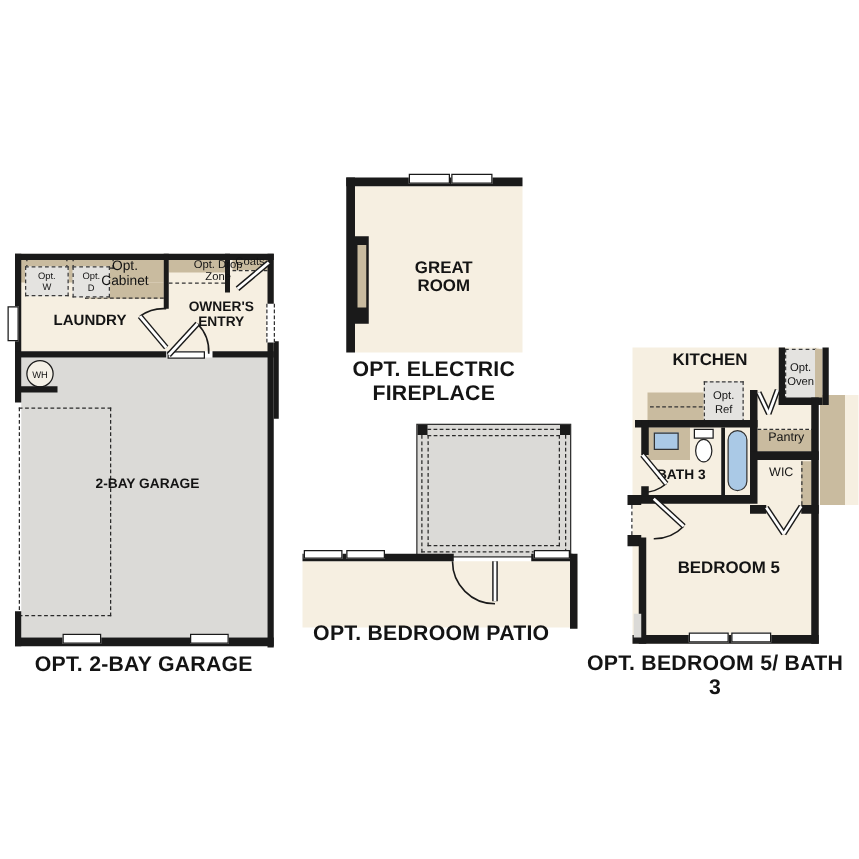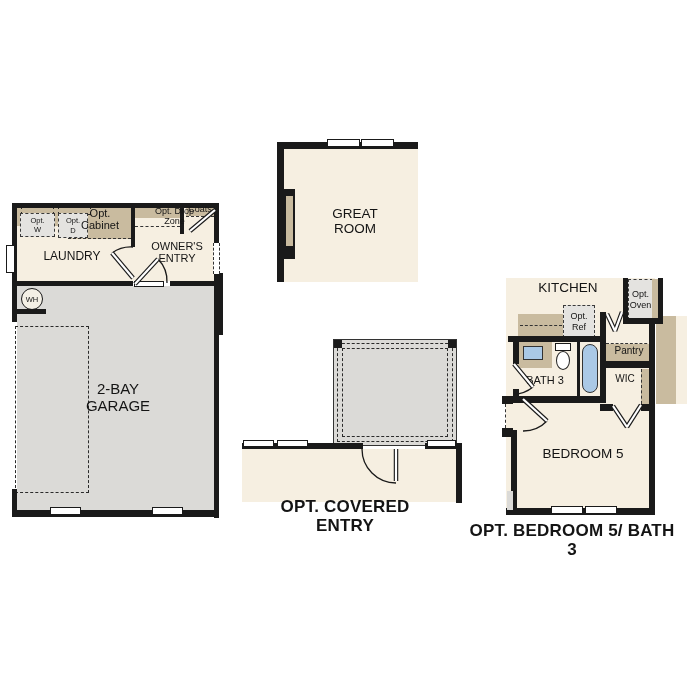--- a/index.html
+++ b/index.html
@@ -5,21 +5,21 @@
   html,body{margin:0;padding:0;background:#fff}
   #canvas{position:relative;width:687px;height:687px;background:#fff;overflow:hidden;
           font-family:"Liberation Sans",sans-serif;color:#141414}
   .wall{position:absolute;background:var(--wall,#1a1a1a)}
   .floor{position:absolute;background:var(--floor,#f6efe1)}
   .gfloor{position:absolute;background:var(--garage-floor,#dbdad7)}
   .tan{position:absolute;background:var(--cabinet-tan,#c9bb9f)}
   .optbox{position:absolute;background:var(--opt-box,#e4e3e0);border:1.2px dashed #3a3a3a;
           display:flex;align-items:center;justify-content:center;box-sizing:border-box;text-align:center}
   .win{position:absolute;background:#fff;border:1.5px solid #1a1a1a;box-sizing:border-box}
-  .lbl{position:absolute;text-align:center;font-weight:400;line-height:1.12;color:#141414}
+  .lbl{position:absolute;text-align:center;font-weight:700;line-height:1.12;color:#141414}
   .sm{font-weight:400}
   .cap{position:absolute;text-align:center;font-weight:700;font-size:17px;line-height:1.12;letter-spacing:.2px}
   .dashh{position:absolute;border-top:1.4px dashed #333}
   .dashv{position:absolute;border-left:1.4px dashed #333}
   .dashrect{position:absolute;border:1.5px dashed #2a2a2a;box-sizing:border-box}
   .pborder{position:absolute;border:1.3px solid #333;box-sizing:border-box}
   .circle{position:absolute;border:1.5px solid #1a1a1a;border-radius:50%;background:#f4f0e6;
           display:flex;align-items:center;justify-content:center;box-sizing:border-box}
   .tub{position:absolute;background:var(--fixture-blue,#aac9e6);border:1.5px solid #333;box-sizing:border-box}
   .bowl{position:absolute;background:#fff;border:1.4px solid #222;border-radius:50%;box-sizing:border-box}
@@ -70,47 +70,49 @@
   <div style="position:absolute;left:213px;top:243px;width:7px;height:31px;background:#fff;border-left:1.4px dashed #333;border-right:1.4px dashed #333;box-sizing:border-box"></div>
   <div class="win" style="left:134px;top:281px;width:30px;height:6px"></div>
   <div class="win" style="left:50px;top:507px;width:31px;height:8px"></div>
   <div class="win" style="left:152px;top:507px;width:31px;height:8px"></div>
 
   <div class="lbl sm" style="left:70px;top:207px;width:60px;font-size:11px">Opt. Cabinet</div>
   <div class="lbl sm" style="left:150px;top:206px;width:49px;font-size:9px">Opt. Drop Zone</div>
   <div class="lbl sm" style="left:184px;top:204px;width:32px;font-size:9px">Coats</div>
   <div class="lbl" style="left:37px;top:250px;width:70px;font-size:12px">LAUNDRY</div>
   <div class="lbl" style="left:142px;top:240px;width:70px;font-size:11px">OWNER'S ENTRY</div>
-  <div class="lbl" style="left:73px;top:381px;width:90px;font-size:15px">2-BAY GARAGE</div>
+  <div class="lbl" style="left:73px;top:381px;width:90px;font-size:11px">2-BAY GARAGE</div>
+  <div class="cap" style="left:23px;top:522px;width:184px">OPT. 2-BAY GARAGE</div>
 
   <div class="floor" style="left:284px;top:149px;width:134px;height:133px"></div>
   <div class="wall" style="left:277px;top:142px;width:141px;height:7px"></div>
   <div class="wall" style="left:277px;top:142px;width:7px;height:140px"></div>
   <div class="wall" style="left:284px;top:189px;width:11px;height:70px"></div>
   <div class="tan" style="left:286px;top:196px;width:7px;height:50px"></div>
   <div class="win" style="left:327px;top:139px;width:33px;height:8px"></div>
   <div class="win" style="left:361px;top:139px;width:33px;height:8px"></div>
   <div class="lbl" style="left:313px;top:206px;width:84px;font-size:13.5px">GREAT ROOM</div>
+  <div class="cap" style="left:257px;top:286px;width:180px">OPT. ELECTRIC FIREPLACE</div>
 
   <div class="gfloor" style="left:333px;top:339px;width:124px;height:107px"></div>
   <div class="pborder" style="left:333px;top:339px;width:124px;height:107px"></div>
   <div class="dashrect" style="left:337px;top:343px;width:116px;height:99px;border-width:1.2px"></div>
   <div class="dashrect" style="left:342px;top:348px;width:106px;height:89px;border-width:1.2px"></div>
   <div class="wall" style="left:334px;top:340px;width:8px;height:8px"></div>
   <div class="wall" style="left:448px;top:340px;width:8px;height:8px"></div>
 
   <div class="floor" style="left:242px;top:449px;width:220px;height:53px"></div>
   <div class="wall" style="left:242px;top:443px;width:121px;height:6px"></div>
   <div class="wall" style="left:425px;top:443px;width:33px;height:6px"></div>
   <div class="wall" style="left:456px;top:443px;width:6px;height:60px"></div>
   <div class="win" style="left:243px;top:440px;width:31px;height:7px"></div>
   <div class="win" style="left:277px;top:440px;width:31px;height:7px"></div>
   <div class="win" style="left:427px;top:440px;width:29px;height:7px"></div>
 
-  <div class="cap" style="left:250px;top:497px;width:190px">OPT. COVERED ENTRY</div>
+  <div class="cap" style="left:250px;top:497px;width:190px">OPT. BEDROOM PATIO</div>
 
   <div class="floor" style="left:506px;top:278px;width:149px;height:237px"></div>
   <div class="tan" style="left:656px;top:316px;width:20px;height:88px"></div>
   <div class="floor" style="left:676px;top:316px;width:11px;height:88px"></div>
 
   <div class="tan" style="left:518px;top:314px;width:45px;height:23px"></div>
   <div class="dashh" style="left:520px;top:325px;width:42px"></div>
   <div class="optbox" style="left:563px;top:305px;width:32px;height:33px">
     <div style="width:22px;font-size:9px;line-height:1.2">Opt. Ref</div>
   </div>

